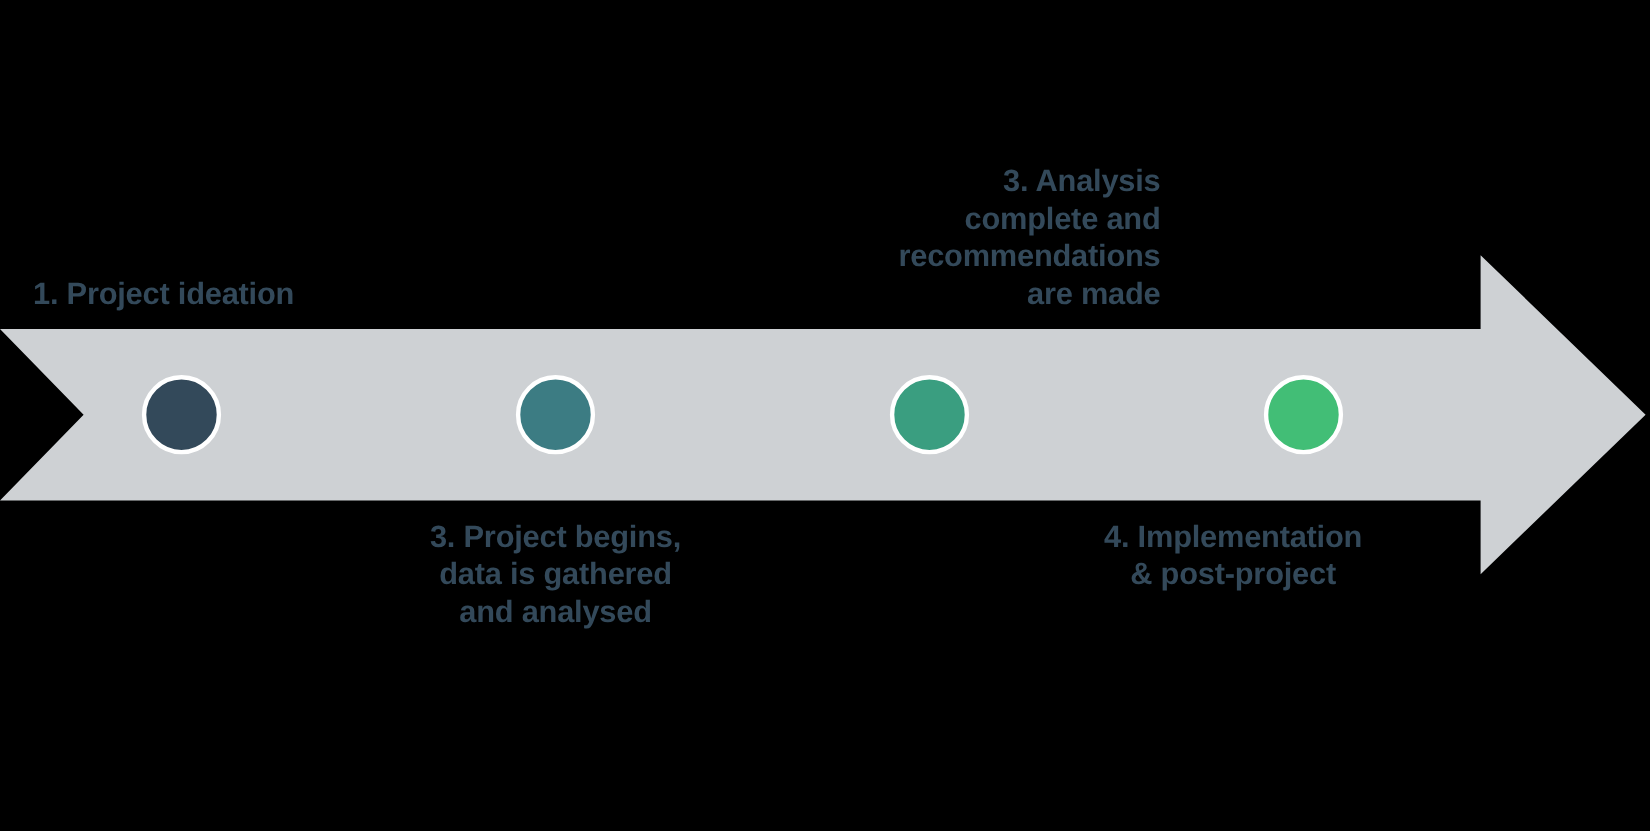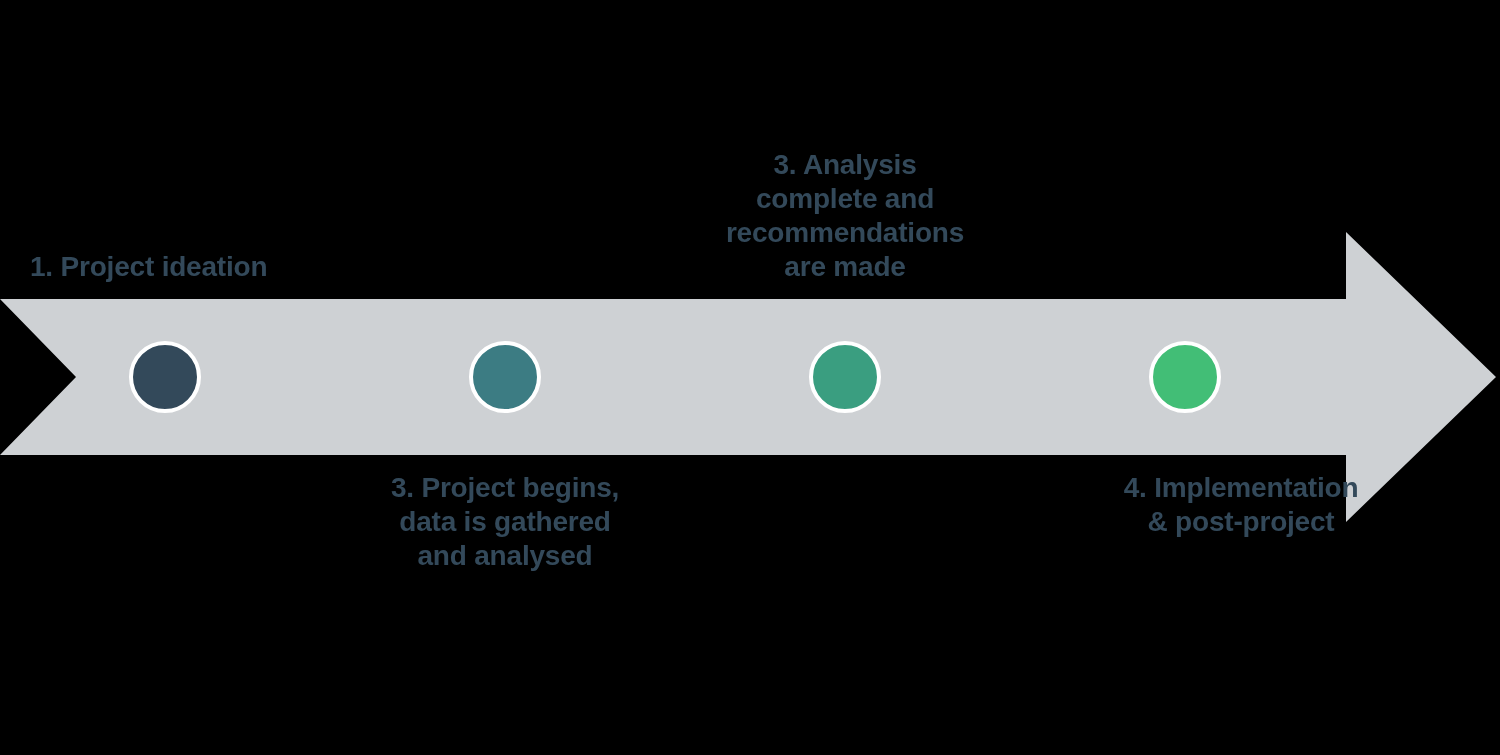--- a/index.html
+++ b/index.html
@@ -82,22 +82,22 @@
 
   <div class="milestone-dot" style="left:165px; top:377px; background:#33495A;"></div>
   <div class="step-label align-left label-above" style="left:30px; top:250px;">1. Project ideation</div>
 
   <div class="milestone-dot" style="left:505px; top:377px; background:#3C7C83;"></div>
   <div class="step-label align-center label-below" style="left:505px; top:471px; width:420px;">3. Project begins,
 data is gathered
 and analysed</div>
 
   <div class="milestone-dot" style="left:845px; top:377px; background:#3A9E80;"></div>
-  <div class="step-label align-center label-above" style="left:845px; top:148px; width:420px;">3. Analysis
+  <div class="step-label align-center label-above" style="left:845px; top:148px; width:420px;text-align:right;">3. Analysis
 complete and
 recommendations
 are made</div>
 
   <div class="milestone-dot" style="left:1185px; top:377px; background:#42BE76;"></div>
-  <div class="step-label align-center label-below" style="left:1241px; top:471px; width:420px;">4. Implementation
+  <div class="step-label align-center label-below" style="left:1121px; top:471px; width:420px;">4. Implementation
 &amp; post-project</div>
 
 </div>
 
 </body></html>

